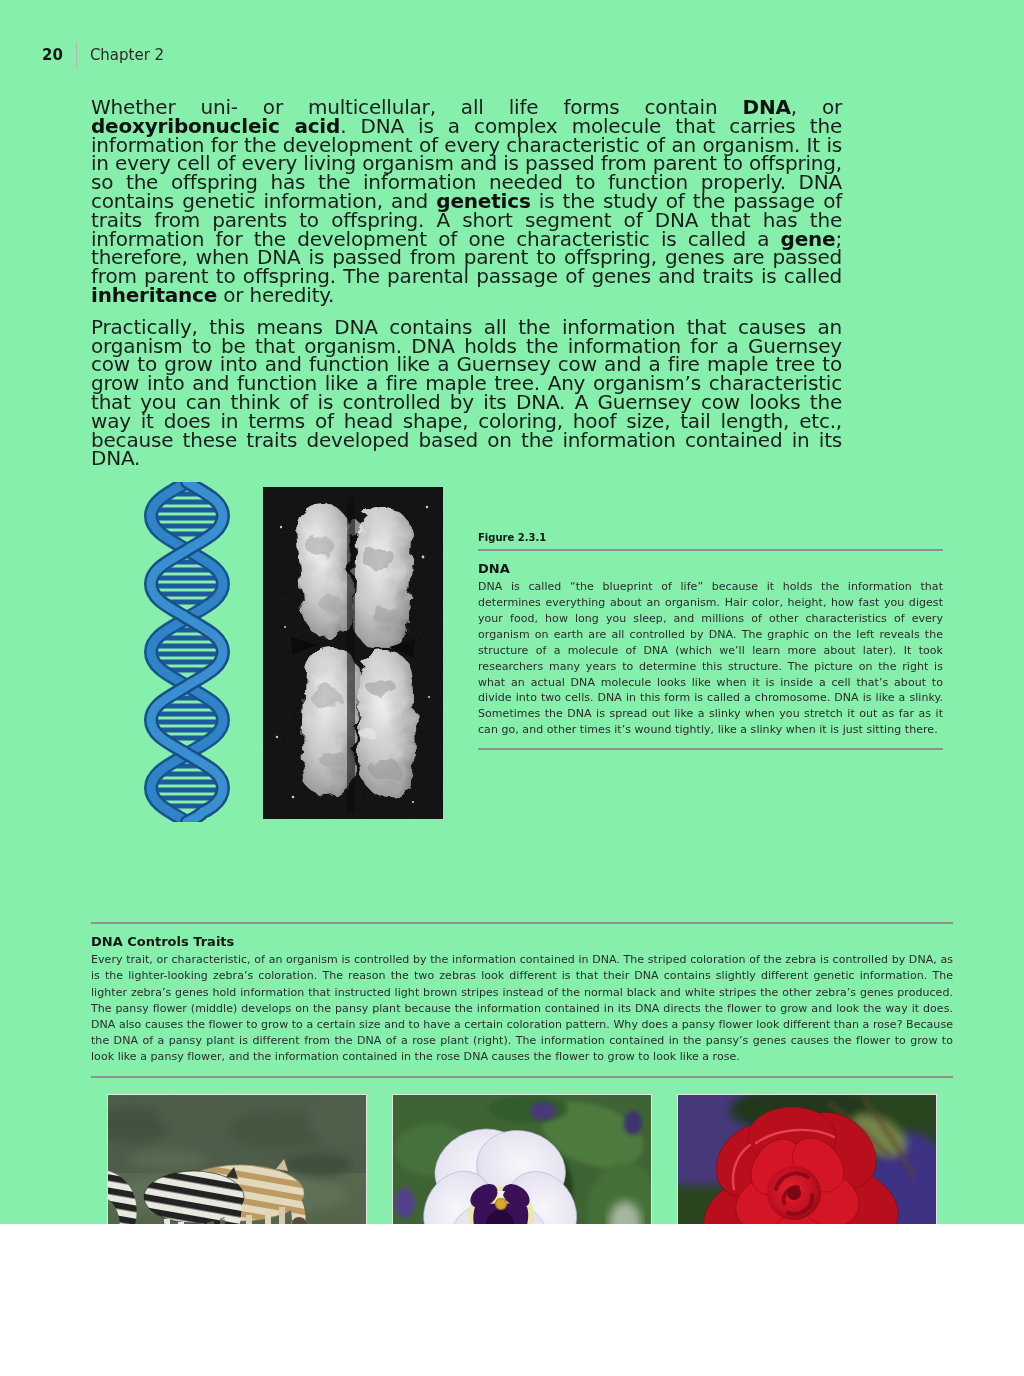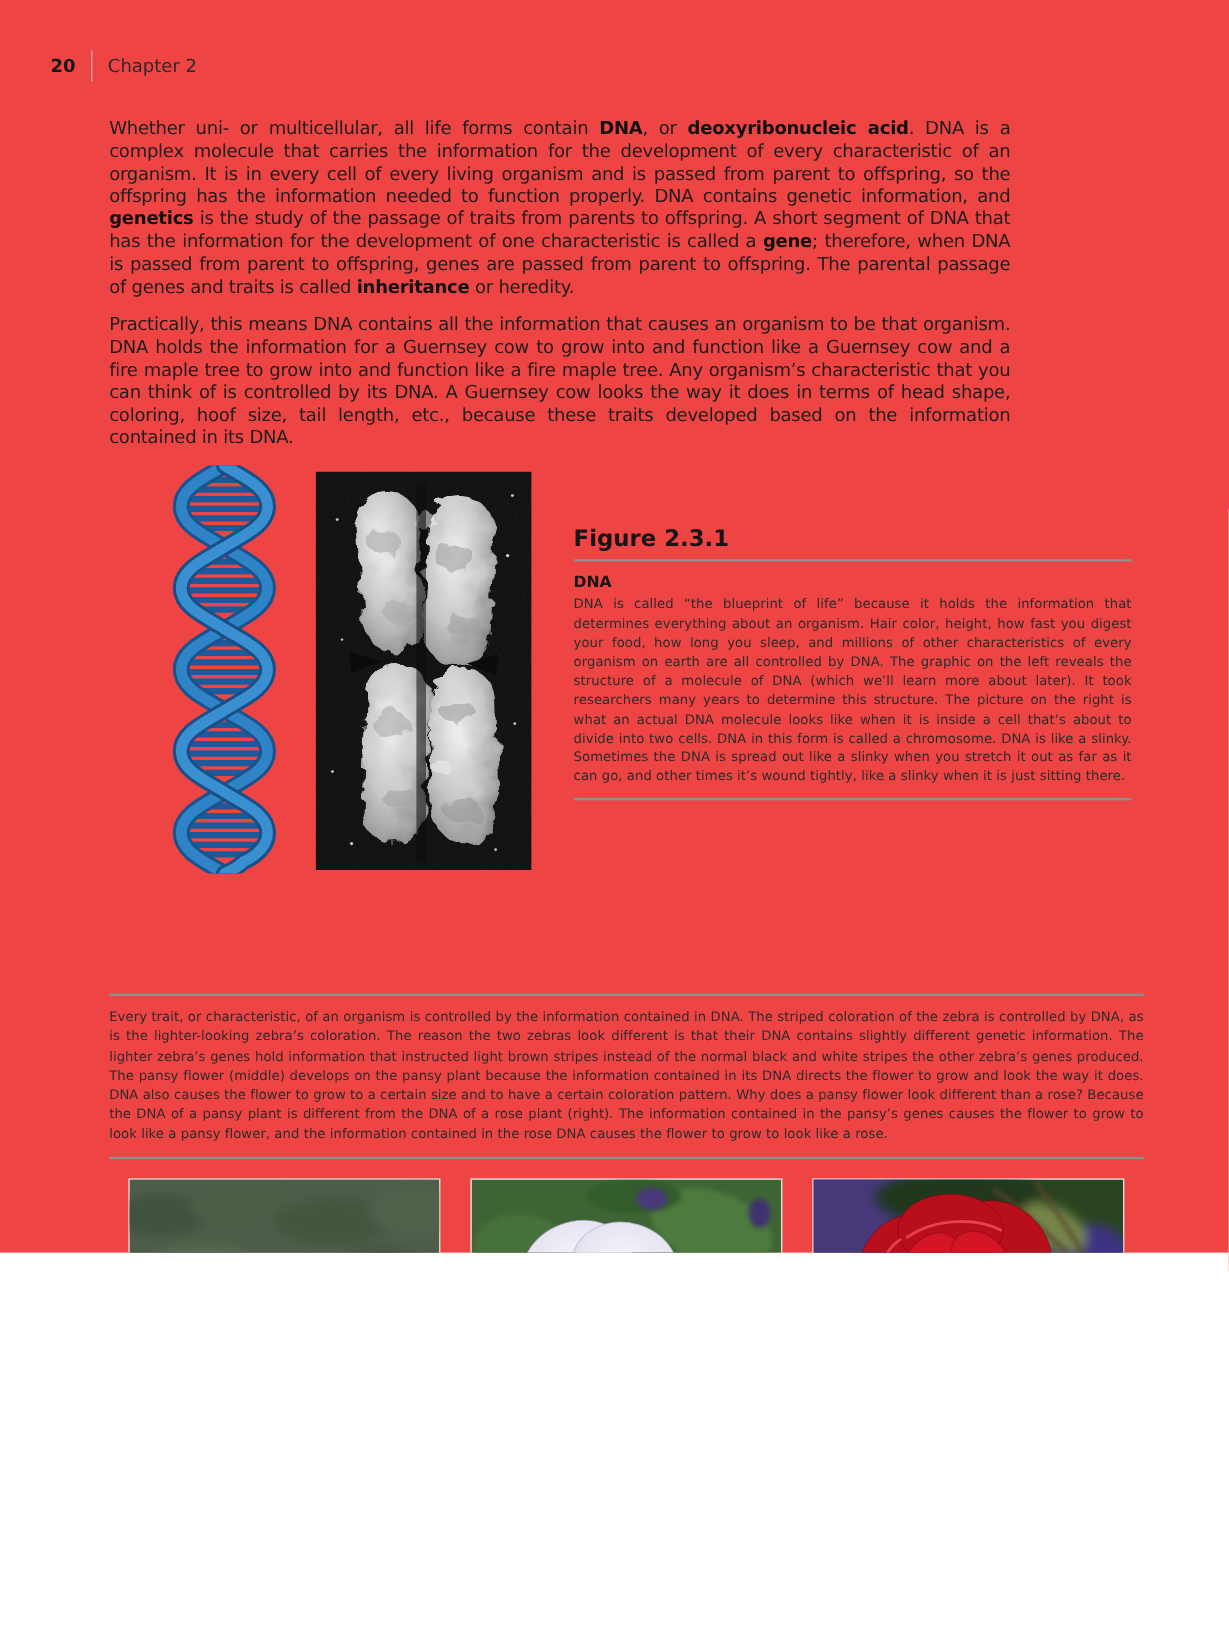--- a/index.html
+++ b/index.html
@@ -1,37 +1,37 @@
 <!DOCTYPE html>
 <html><head>
 <meta charset="utf-8">
 <style>
   html,body { margin:0; padding:0; background:#ffffff; }
   .page {
-    position:relative; width:1024px; height:1044px; background:#ef4444;
+    position:relative; width:1024px; height:1224px; background:#86efac;
     font-family:"DejaVu Sans","Liberation Sans",sans-serif; color:#1f1f1f; overflow:hidden;
   }
   .page-header { position:absolute; top:42px; left:42px; display:flex; align-items:center; font-size:15px; }
   .page-num { font-weight:bold; color:#161616; }
   .hdr-divider { width:1px; height:26px; background:#b5b5b5; margin:0 13px; }
   .chapter-label { color:#2a2a2a; }
 
   .content { position:absolute; left:91px; top:98px; width:862px; }
 
   .section-heading { font-size:17px; font-weight:bold; color:#141414; margin:0 0 13px 0; letter-spacing:0.1px; }
 
-  .body-para { width:751px; font-size:15px; line-height:18.8px; text-align:justify; margin:0 0 13px 0; letter-spacing:-0.2px; color:#1d1d1d; }
+  .body-para { width:751px; font-size:20px; line-height:18.8px; text-align:justify; margin:0 0 13px 0; letter-spacing:-0.2px; color:#1d1d1d; }
   .body-para b { font-weight:bold; color:#111; }
 
   .fig1-row { position:relative; height:398px; margin-top:14px; }
   .helix-img { position:absolute; left:46px; top:0; }
   .chromo-img { position:absolute; left:172px; top:5px; }
   .fig1-caption { position:absolute; left:387px; top:50px; width:465px; }
 
-  .fig-label { font-size:19px; font-weight:bold; color:#161616; margin:0 0 6px 0; }
+  .fig-label { font-size:10px; font-weight:bold; color:#161616; margin:0 0 6px 0; }
   .fig-rule { height:2px; background:#8f8f8f; border:0; margin:0 0 10px 0; }
   .fig-rule-end { height:2px; background:#8f8f8f; border:0; margin:10px 0 0 0; }
   .fig-title { font-size:13px; font-weight:bold; color:#161616; margin:0 0 3px 0; }
   .fig-text { font-size:11px; line-height:15.9px; text-align:justify; color:#2b2b2b; margin:0; letter-spacing:0.05px; }
 
   .fig2-block { margin-top:42px; width:862px; }
   .fig2-block .fig-text { line-height:16.2px; }
 
   .photos-row { display:flex; justify-content:center; gap:27px; margin-top:17px; }
   .photo { width:258px; height:216px; display:block; box-shadow:0 0 0 1px #e4e4e4; background:#dddddd; }
@@ -151,20 +151,21 @@
         <p class="fig-label">Figure 2.3.1</p>
         <hr class="fig-rule">
         <p class="fig-title">DNA</p>
         <p class="fig-text">DNA is called “the blueprint of life” because it holds the information that determines everything about an organism. Hair color, height, how fast you digest your food, how long you sleep, and millions of other characteristics of every organism on earth are all controlled by DNA. The graphic on the left reveals the structure of a molecule of DNA (which we’ll learn more about later). It took researchers many years to determine this structure. The picture on the right is what an actual DNA molecule looks like when it is inside a cell that’s about to divide into two cells. DNA in this form is called a chromosome. DNA is like a slinky. Sometimes the DNA is spread out like a slinky when you stretch it out as far as it can go, and other times it’s wound tightly, like a slinky when it is just sitting there.</p>
         <hr class="fig-rule-end">
       </div>
     </div>
 
     <div class="fig2-block">
       <hr class="fig-rule">
+      <p class="fig-title">DNA Controls Traits</p>
       <p class="fig-text">Every trait, or characteristic, of an organism is controlled by the information contained in DNA. The striped coloration of the zebra is controlled by DNA, as is the lighter-looking zebra’s coloration. The reason the two zebras look different is that their DNA contains slightly different genetic information. The lighter zebra’s genes hold information that instructed light brown stripes instead of the normal black and white stripes the other zebra’s genes produced. The pansy flower (middle) develops on the pansy plant because the information contained in its DNA directs the flower to grow and look the way it does. DNA also causes the flower to grow to a certain size and to have a certain coloration pattern. Why does a pansy flower look different than a rose? Because the DNA of a pansy plant is different from the DNA of a rose plant (right). The information contained in the pansy’s genes causes the flower to grow to look like a pansy flower, and the information contained in the rose DNA causes the flower to grow to look like a rose.</p>
       <hr class="fig-rule-end">
 
       <div class="photos-row">
 
         <svg class="photo" width="258" height="216" viewBox="0 0 258 216">
           <defs>
             <linearGradient id="zGrass" x1="0" y1="0" x2="0" y2="1">
               <stop offset="0%" stop-color="#5c6c55"></stop>
               <stop offset="55%" stop-color="#536549"></stop>

